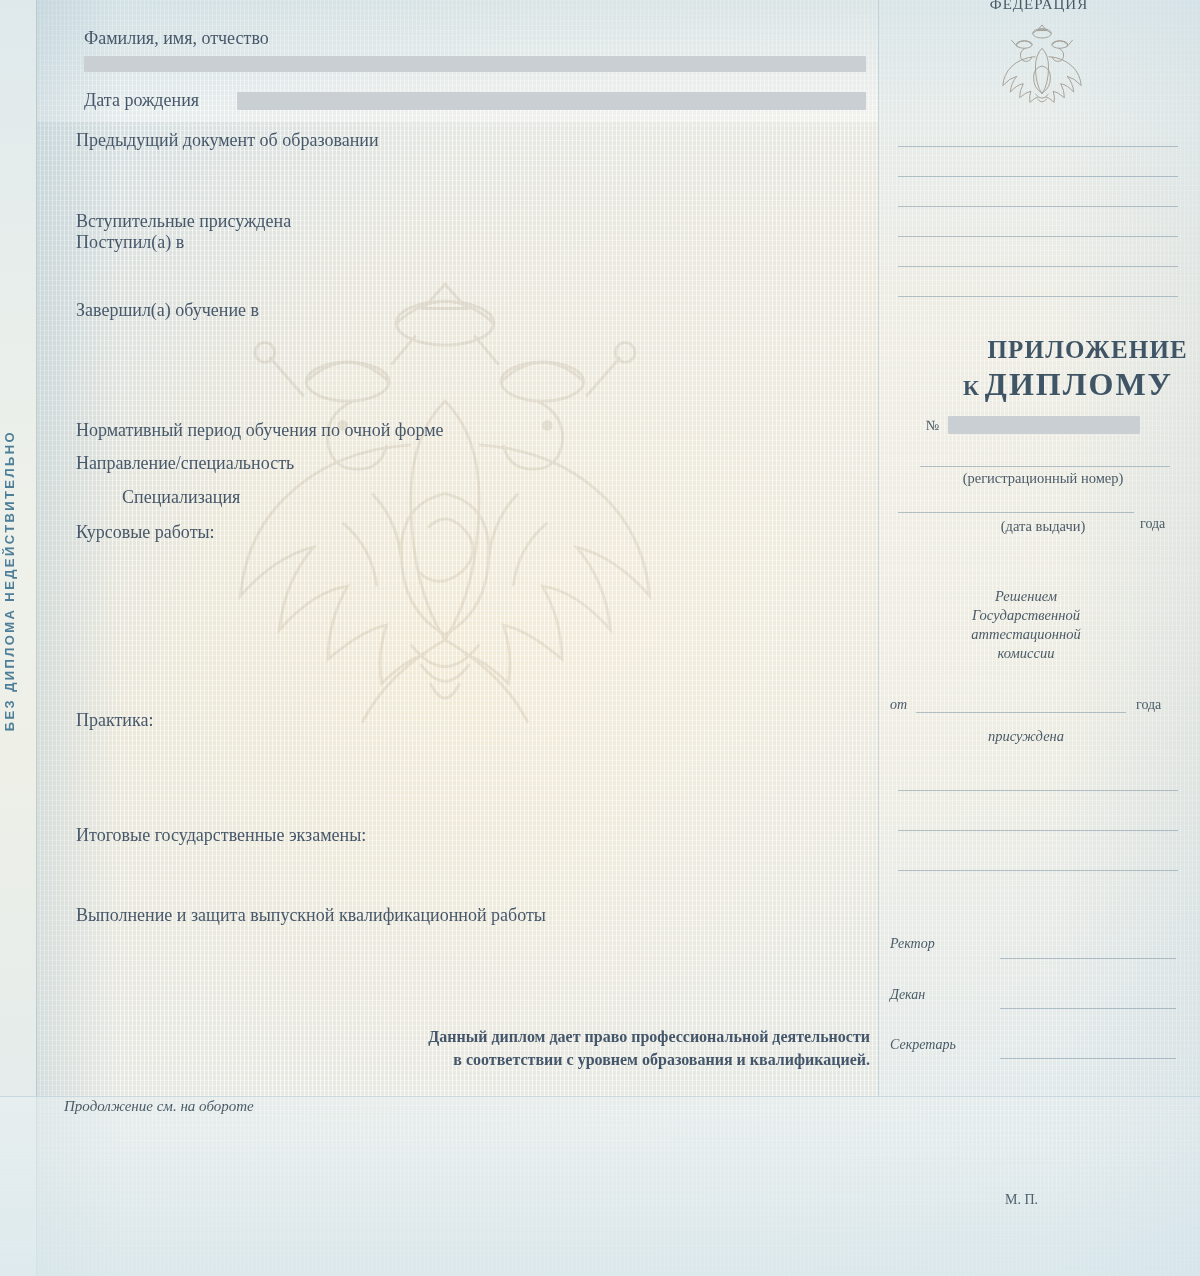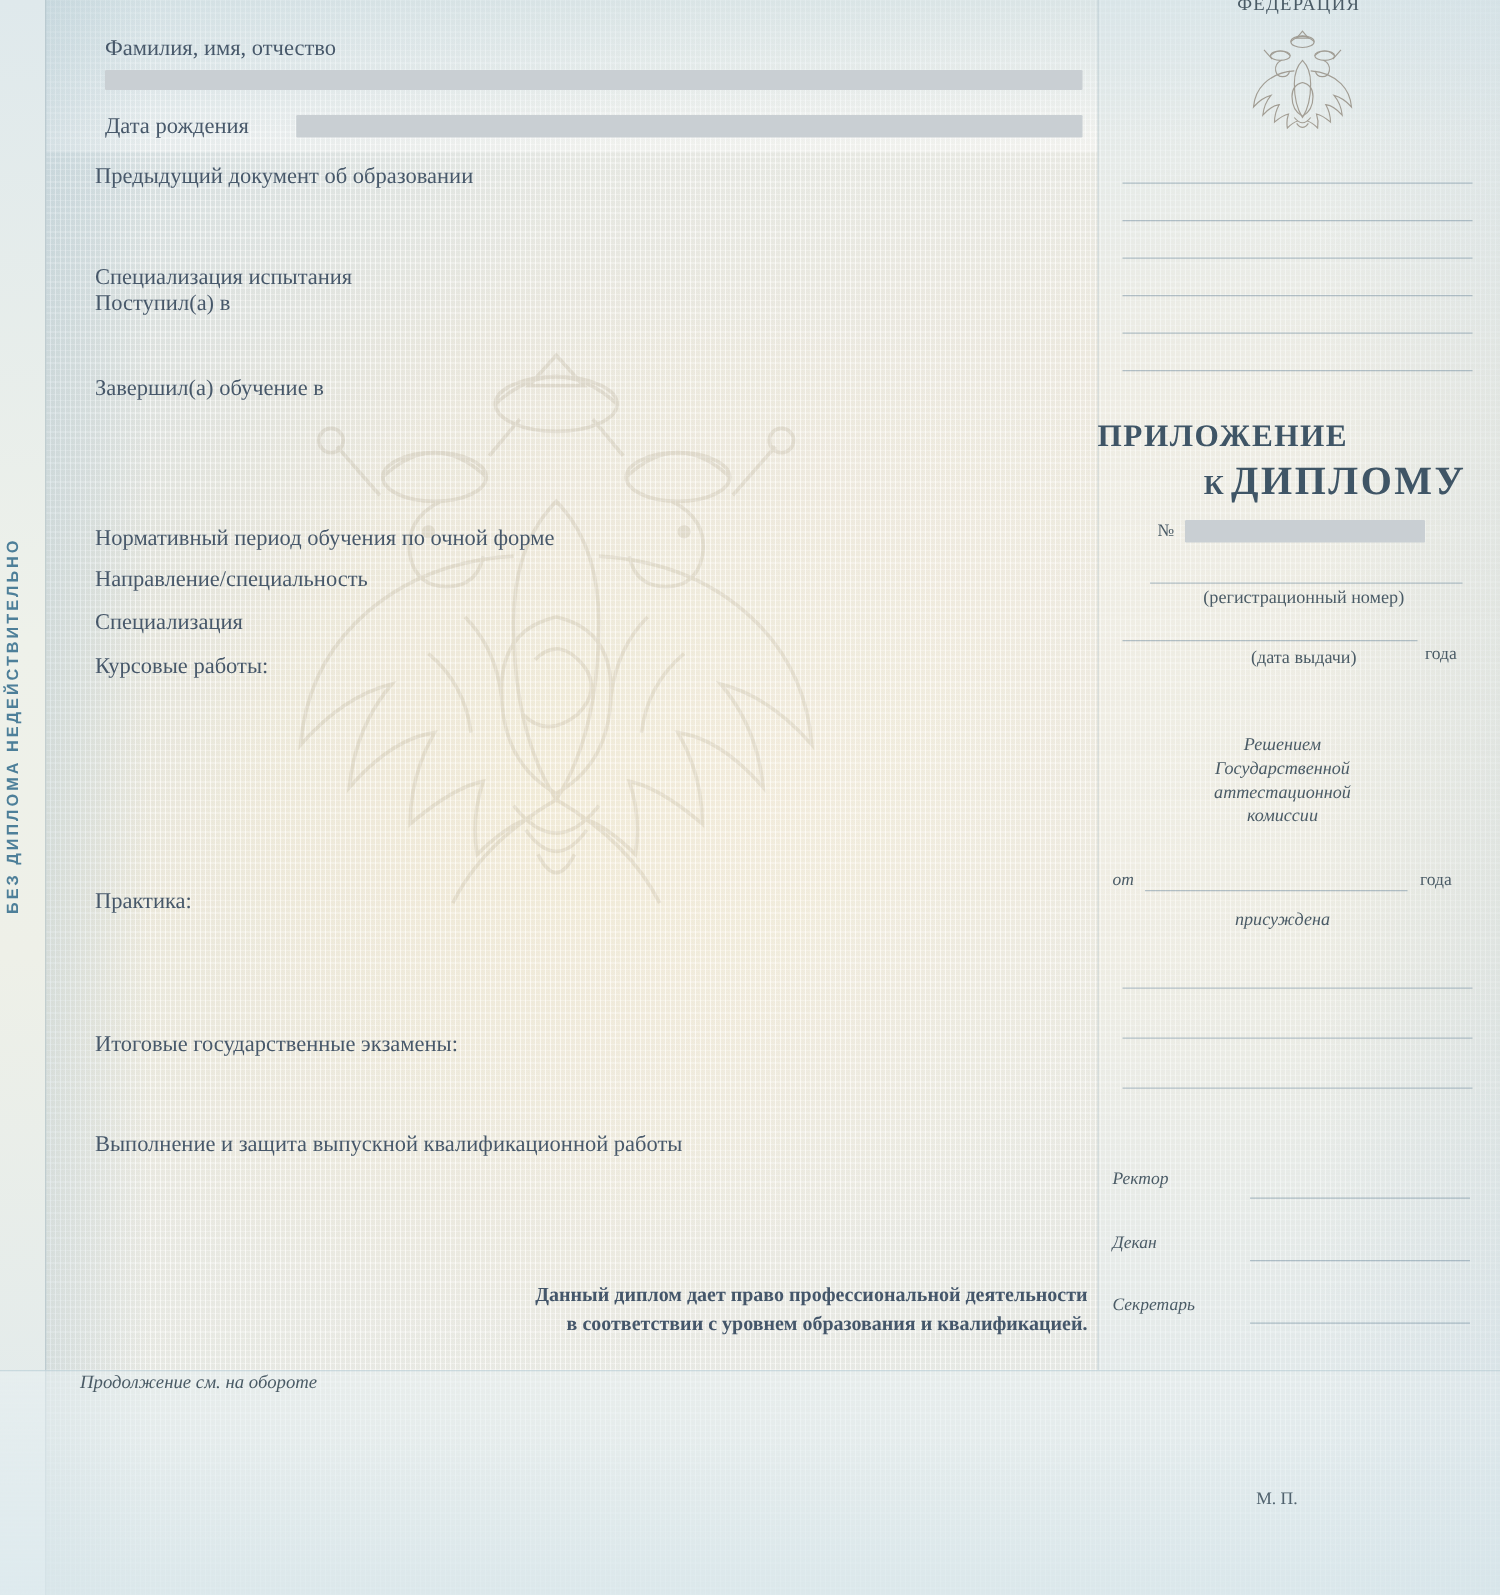--- a/index.html
+++ b/index.html
@@ -130,21 +130,21 @@
     position: absolute;
     height: 0;
     border-top: 1px solid rgba(125,150,165,0.55);
   }
 
   #title-prilozhenie {
     position: absolute;
     left: 878px;
     top: 336px;
     width: 310px;
-    text-align: left;
+    text-align: right;
     font-family: "Liberation Serif", serif;
     font-size: 25px;
     font-weight: bold;
     letter-spacing: 1.2px;
     color: #3f5566;
   }
   #title-diplomu {
     position: absolute;
     left: 878px;
     top: 366px;
@@ -352,28 +352,28 @@
   <div class="rule" style="left:1000px; top:1058px; width:176px;"></div>
 
   <div class="label lbl-main" style="left:84px; top:28px;">Фамилия, имя, отчество</div>
   <div class="redact" style="left:84px; top:56px; width:782px; height:16px;"></div>
 
   <div class="label lbl-main" style="left:84px; top:90px;">Дата рождения</div>
   <div class="redact" style="left:237px; top:92px; width:629px; height:18px;"></div>
 
   <div class="label lbl-main" style="left:76px; top:130px;">Предыдущий документ об образовании</div>
 
-  <div class="label lbl-main" style="left:76px; top:211px;">Специализация испытания</div>
+  <div class="label lbl-main" style="left:76px; top:211px;">Вступительные присуждена</div>
   <div class="label lbl-main" style="left:76px; top:232px;">Поступил(а) в</div>
 
   <div class="label lbl-main" style="left:76px; top:300px;">Завершил(а) обучение в</div>
 
   <div class="label lbl-main" style="left:76px; top:420px;">Нормативный период обучения по очной форме</div>
   <div class="label lbl-main" style="left:76px; top:453px;">Направление/специальность</div>
-  <div class="label lbl-main" style="left:76px; top:487px;">Специализация</div>
+  <div class="label lbl-main" style="left:76px; top:487px;padding-left:46px;">Специализация</div>
   <div class="label lbl-main" style="left:76px; top:522px;">Курсовые работы:</div>
 
   <div class="label lbl-main" style="left:76px; top:710px;">Практика:</div>
 
   <div class="label lbl-main" style="left:76px; top:825px;">Итоговые государственные экзамены:</div>
 
   <div class="label lbl-main" style="left:76px; top:905px;">Выполнение и защита выпускной квалификационной работы</div>
 
   <div id="footer-rights">
     <div>Данный диплом дает право профессиональной деятельности</div>

